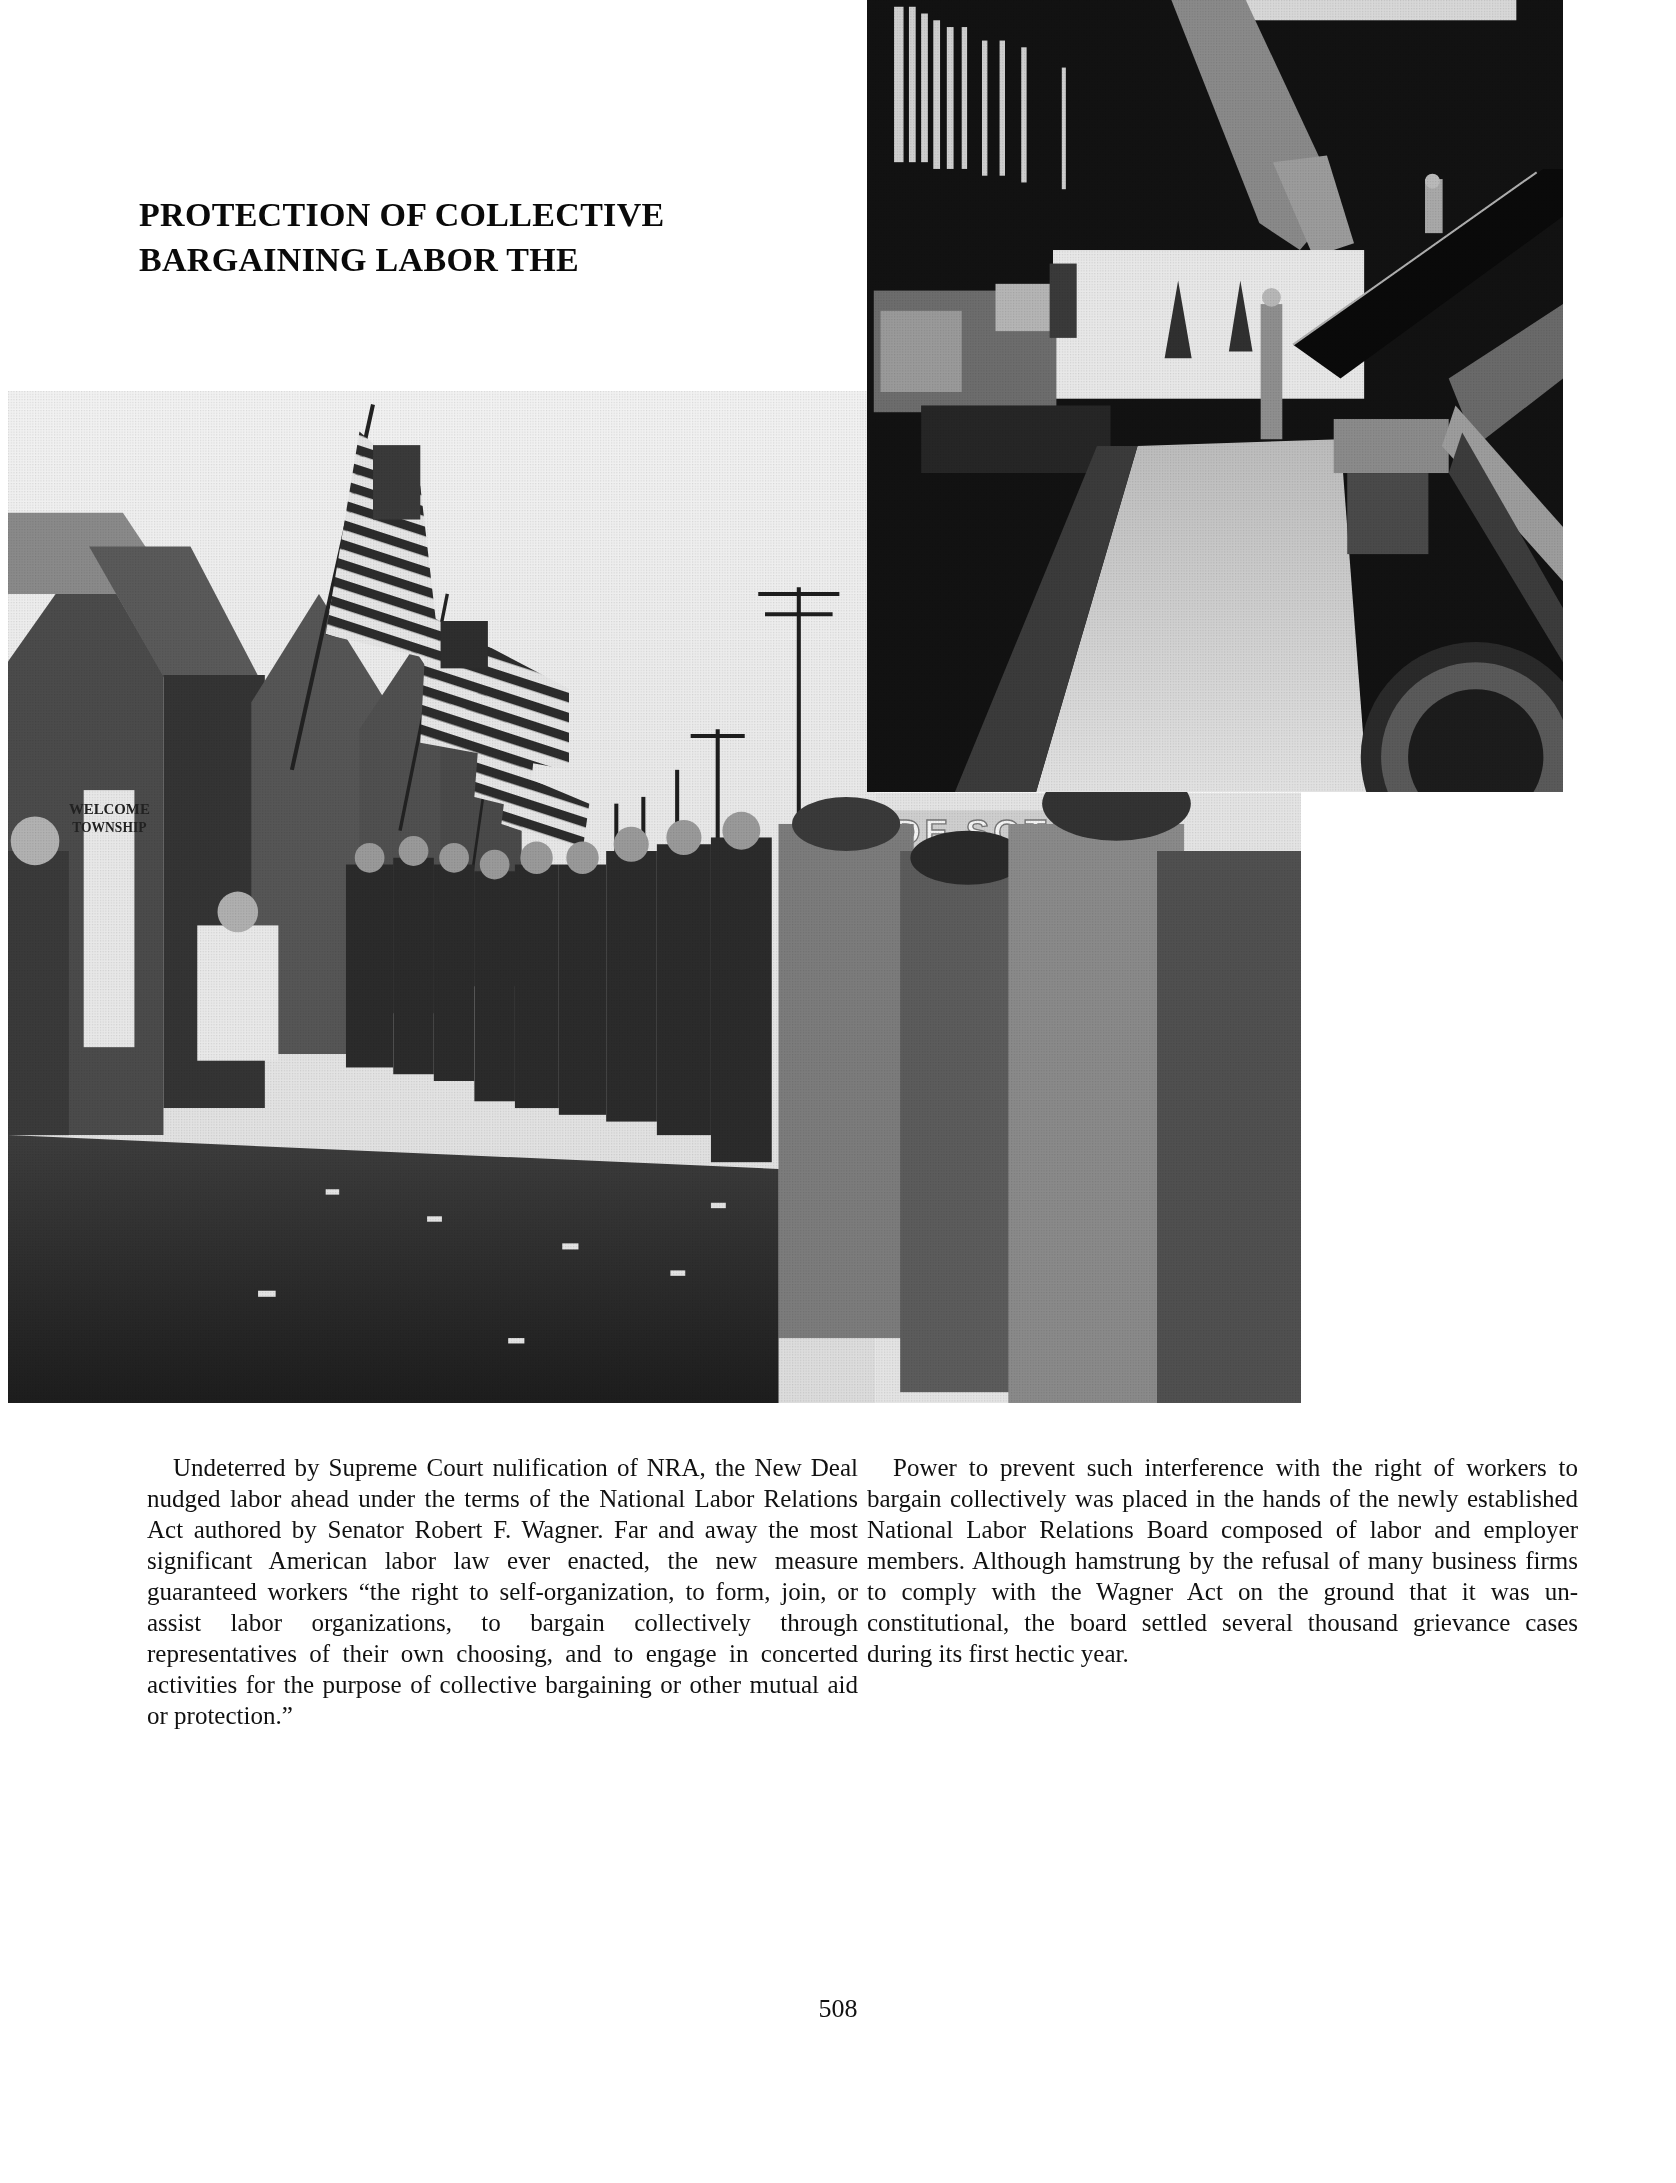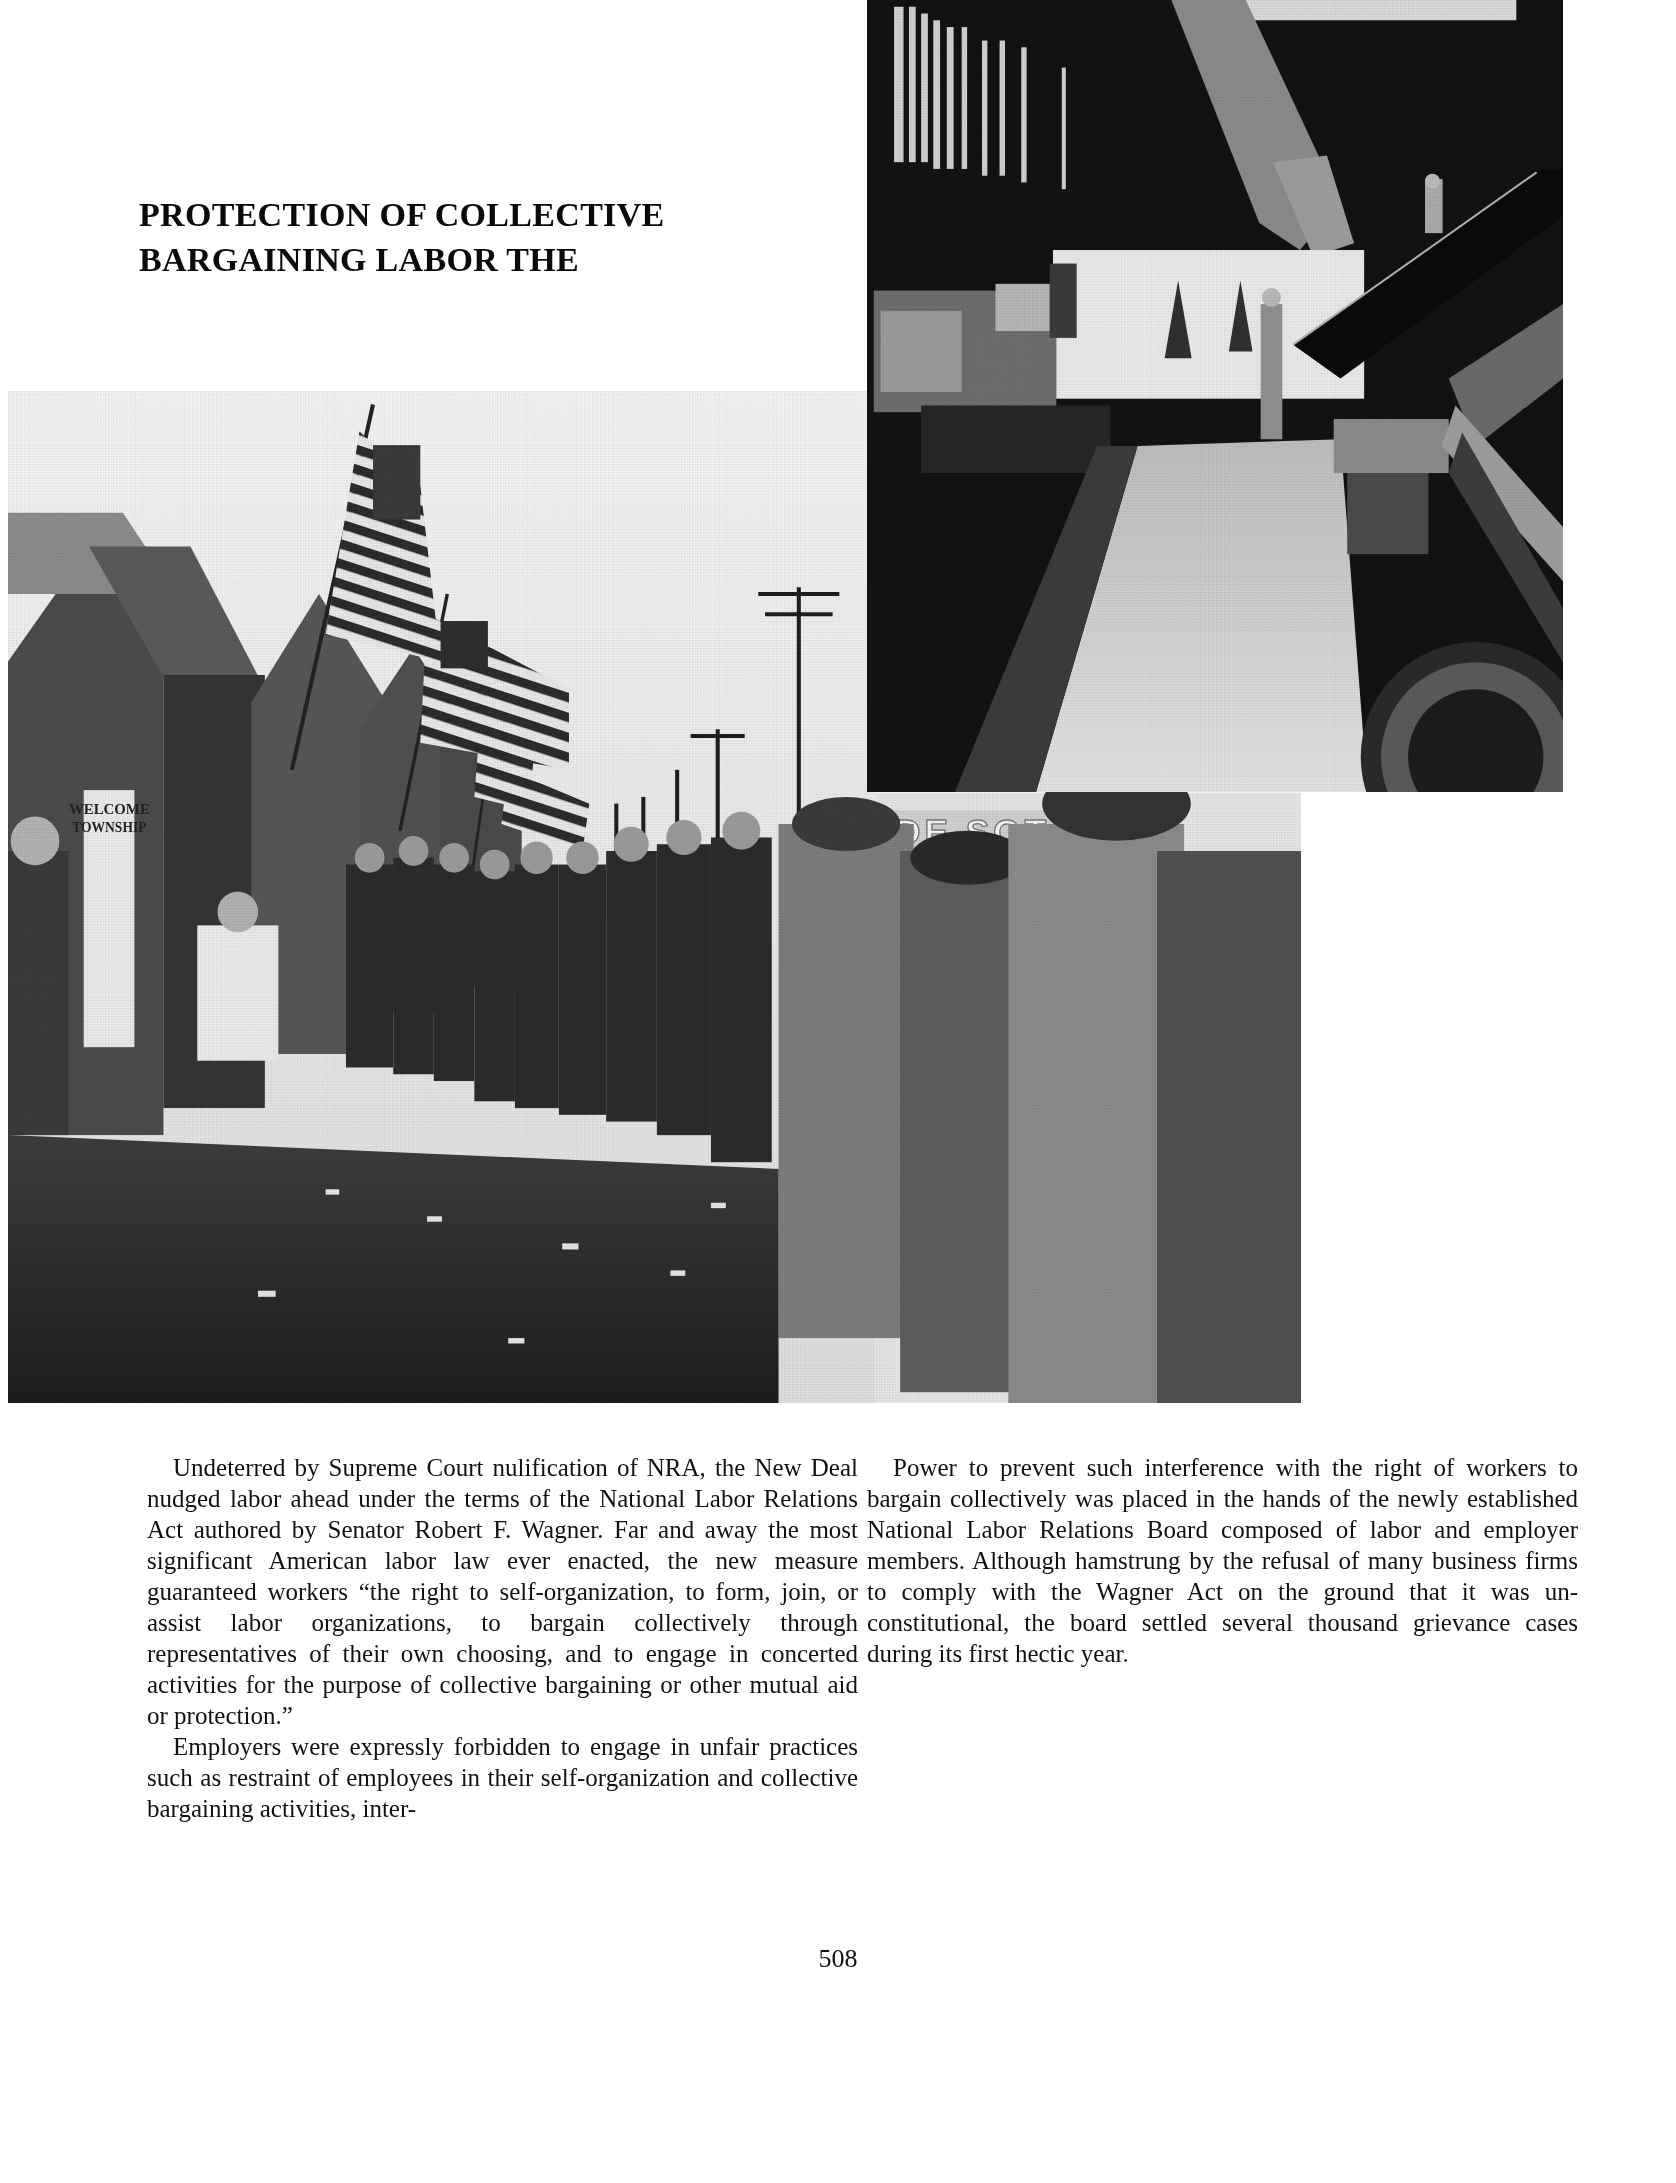--- a/index.html
+++ b/index.html
@@ -68,21 +68,21 @@
     .column.left { left: 147px; }
     .column.right { left: 867px; }
     .column p {
       margin: 0;
       text-indent: 26px;
     }
     .column p.cont { text-indent: 0; }
 
     .page-number {
       position: absolute;
-      top: 1944px;
+      top: 1994px;
       left: 0;
       width: 1676px;
       text-align: center;
       font-size: 26px;
       font-family: "Liberation Serif", serif;
       color: #111;
     }
     .halftone { opacity: 0.22; }
   </style>
 </head>
@@ -203,21 +203,20 @@
       <rect x="370" y="1330" width="26" height="9"></rect>
       <rect x="740" y="1400" width="24" height="8"></rect>
       <rect x="1040" y="1200" width="22" height="8"></rect>
     </g>
     <rect class="halftone" width="1913" height="1496" fill="url(#dots2)"></rect>
   </svg>
 </div>
 
 <div class="column left">
   <p>Undeterred by Supreme Court nulification of NRA, the New Deal nudged labor ahead under the terms of the National Labor Relations Act authored by Senator Robert F. Wagner. Far and away the most significant American labor law ever enacted, the new measure guaranteed workers “the right to self-organization, to form, join, or assist labor organizations, to bargain col­lectively through representatives of their own choosing, and to engage in concerted activities for the purpose of collective bargaining or other mutual aid or protection.”</p>
-  <p>Employers were expressly forbidden to engage in un­fair practices such as restraint of employees in their self-organization and collective bargaining activities, inter-</p>
 </div>
 
 <div class="column right">
   <p>Power to prevent such interference with the right of workers to bargain collectively was placed in the hands of the newly established National Labor Relations Board composed of labor and employer members. Although hamstrung by the refusal of many business firms to com­ply with the Wagner Act on the ground that it was un­constitutional, the board settled several thousand griev­ance cases during its first hectic year.</p>
 </div>
 
 <div class="page-number">508</div>
 
 <div class="photo-factory" style="z-index: 2;">
   <svg viewBox="0 0 1029 1172" preserveAspectRatio="none">

